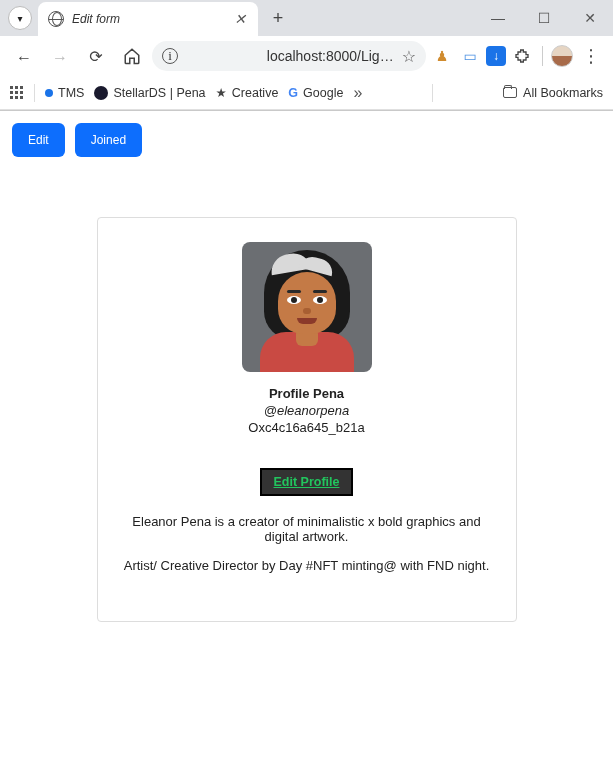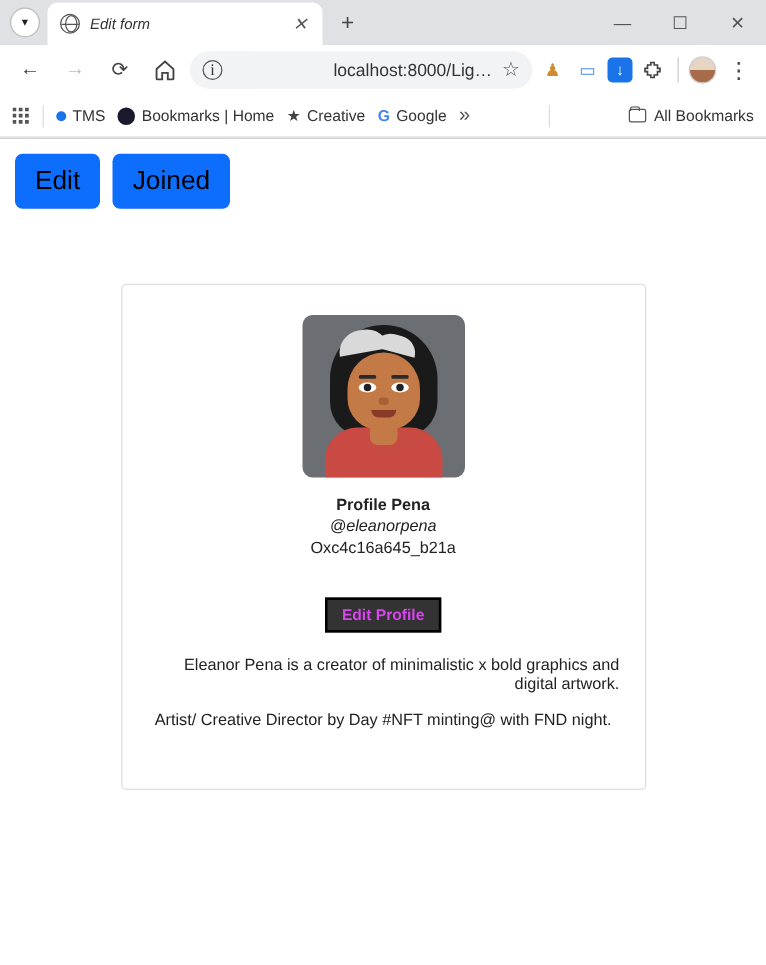--- a/index.html
+++ b/index.html
@@ -157,25 +157,25 @@
     width:14px; height:11px; border:1px solid #555; border-radius:2px; position:relative;
   }
   .folder-icon::before{content:"";position:absolute;top:-3px;left:0;width:6px;height:3px;border:1px solid #555;border-bottom:none;border-radius:2px 2px 0 0;}
 
   
   .page {
     padding: 12px;
   }
   .btn-primary {
     background:#0d6efd;
-    color:#000000;
+    color:#ffffff;
     border:none;
     border-radius:6px;
     padding:10px 16px;
-    font-size:21px;
+    font-size:12px;
     cursor:pointer;
   }
   .btn-row { display:flex; gap:10px; }
 
   .profile-card {
     width:420px;
     margin:60px auto 0;
     border:1px solid #ddd;
     border-radius:4px;
     padding:24px 20px 28px;
@@ -235,29 +235,30 @@
     border-radius:26px 26px 0 0;
   }
   .av-neck{position:absolute;bottom:26px;left:54px;width:22px;height:18px;background:#c47a46;border-radius:6px;}
 
   .profile-name { font-weight:bold; margin-bottom:2px; }
   .profile-handle { margin-bottom:2px;font-style:italic; }
   .profile-wallet { margin-bottom:33px; }
   .profile-followers { font-weight:bold; margin-bottom:12px; }
   .edit-profile-btn {
     background:#333;
-    color:#d946ef;
+    color:#22c55e;
     border:2px solid #000;
     padding:5px 12px;
     font-weight:bold;
     font-size:12.5px;
     cursor:pointer;
     margin-bottom:18px;
-  }
-  .profile-bio1 { margin-bottom:14px;text-align:right; }
+    text-decoration:underline;
+  }
+  .profile-bio1 { margin-bottom:14px; }
   .profile-bio2 { margin-bottom:20px; }
   .profile-joined { }
 </style>
 </head>
 <body>
 
 <div class="chrome">
   <div class="tab-row">
     <div class="tab-dropdown">▾</div>
     <div class="tab">
@@ -314,21 +315,21 @@
           <rect x="10" y="10" width="3" height="3" fill="#555"></rect>
         </svg>
     </div>
     <div class="bm-sep"></div>
     <div class="bm-item">
       <span class="dot-blue"></span>
       <span>TMS</span>
     </div>
     <div class="bm-item">
       <span class="dot-dark"></span>
-      <span>Bookmarks | Home</span>
+      <span>StellarDS | Pena</span>
     </div>
     <div class="bm-item">
       <span class="star-icon">★</span>
       <span>Creative</span>
     </div>
     <div class="bm-item">
       <span class="g-icon"><span class="g1">G</span></span>
       <span>Google</span>
     </div>
     <div class="bm-item bm-more">»</div>

